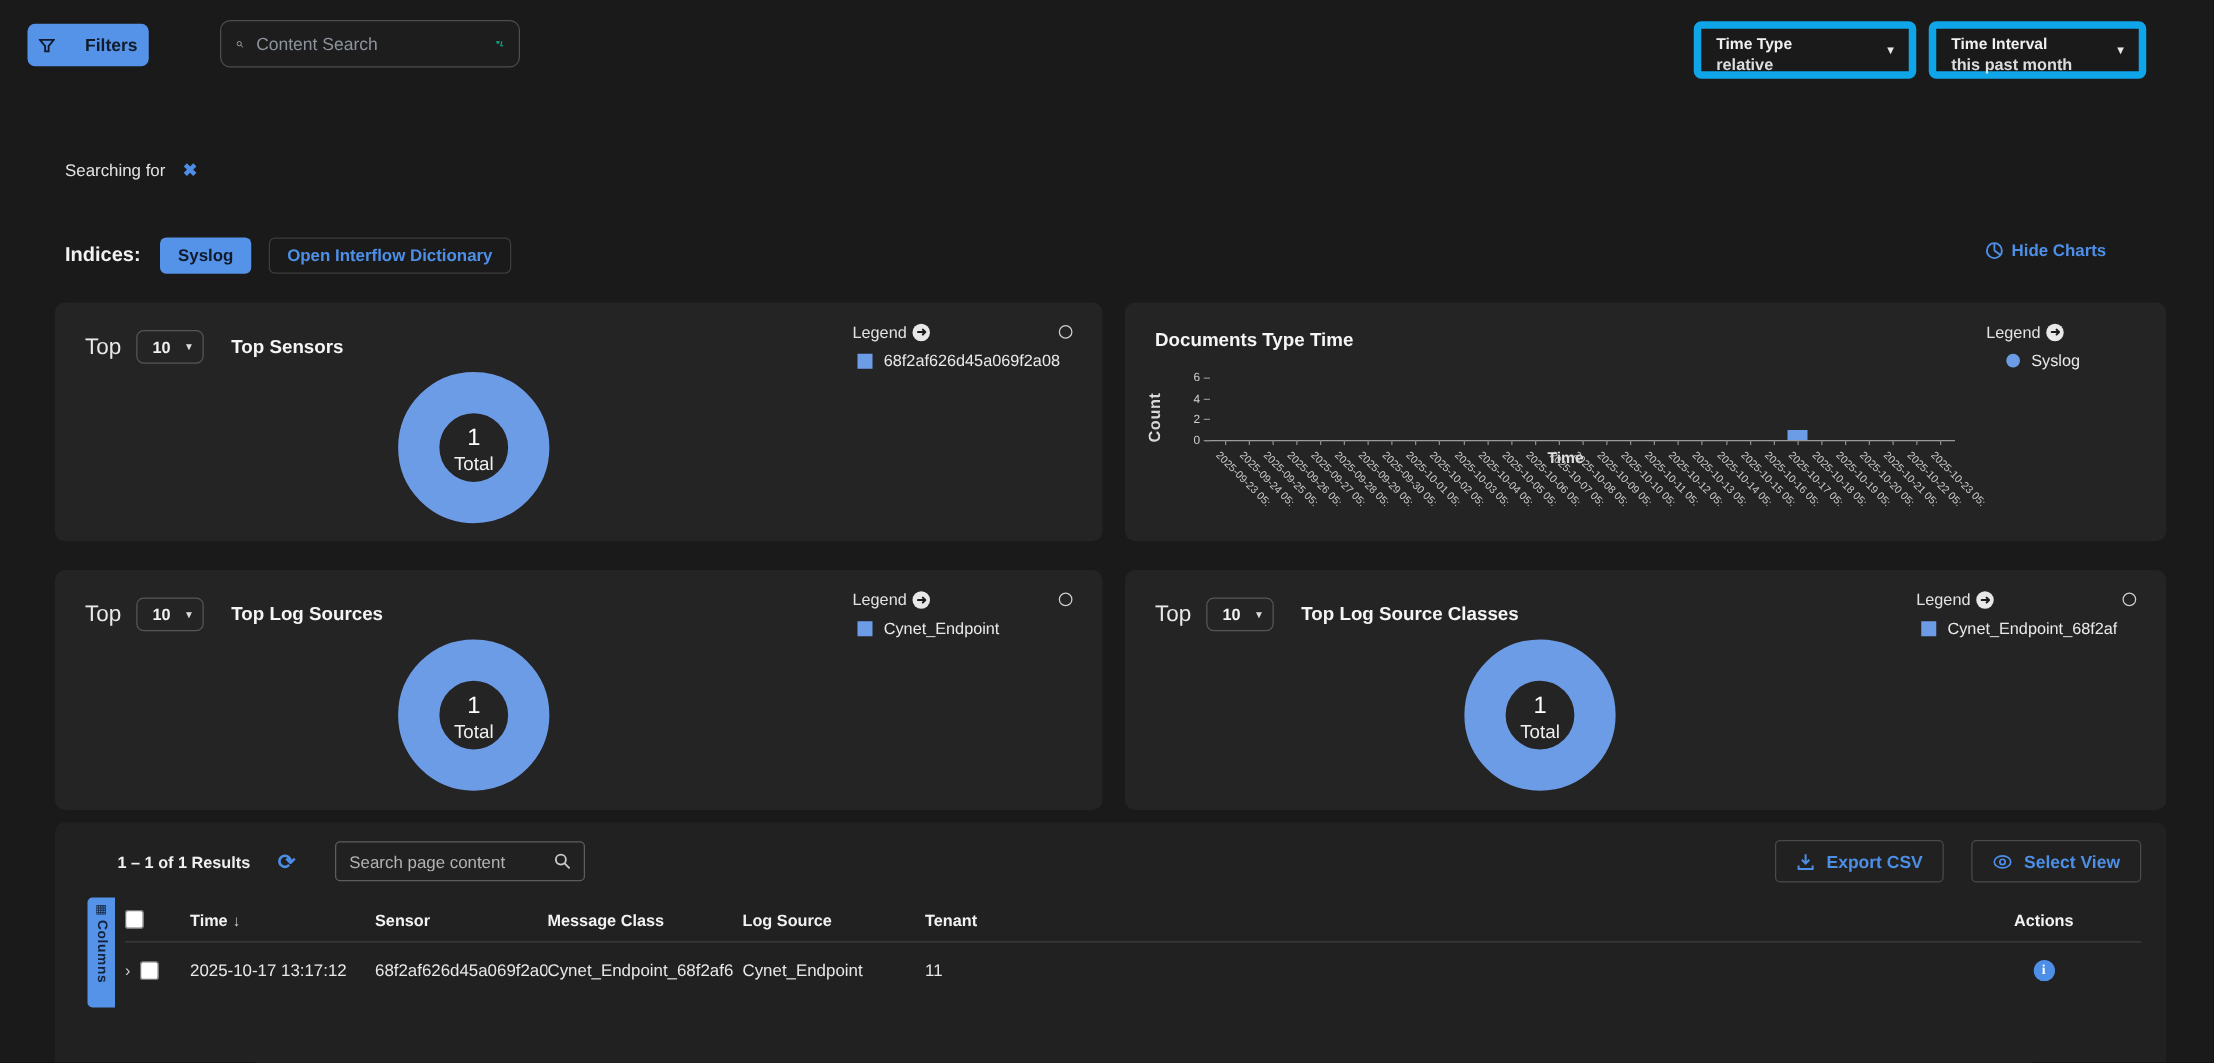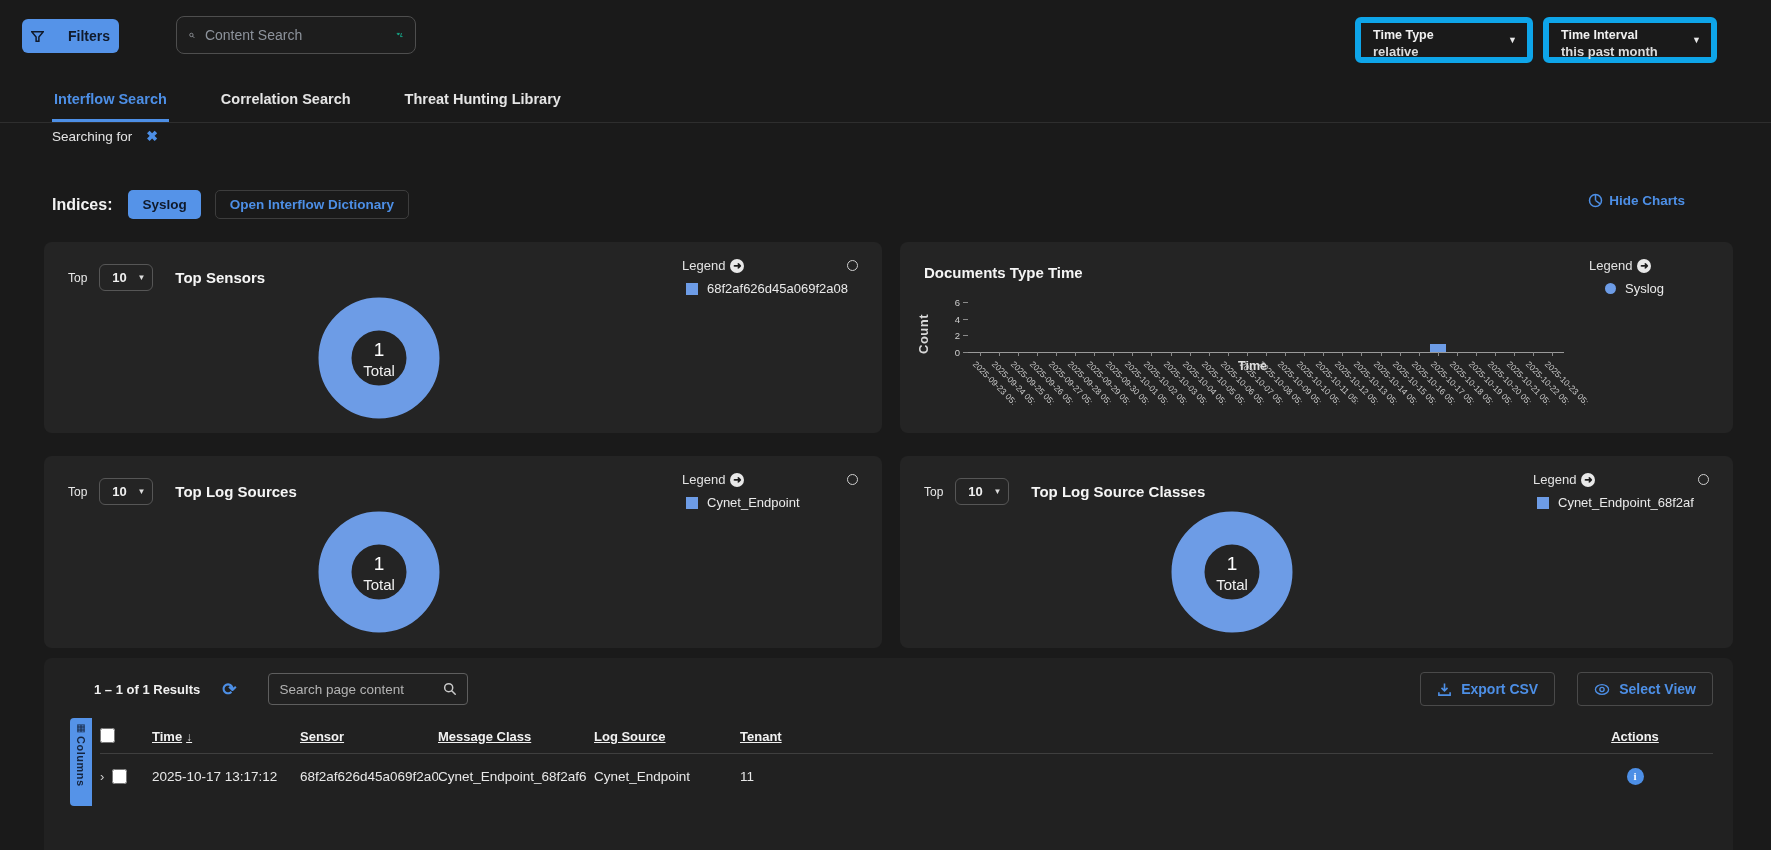--- a/index.html
+++ b/index.html
@@ -42,21 +42,21 @@
   .hide-charts { position:absolute; right:48px; top:3px; display:flex; align-items:center; gap:6px; color:var(--accent);
     font-size:13.5px; font-weight:bold; cursor:pointer; }
 
   
   .panel { position:absolute; background:#242424; border-radius:8px; }
   #panel-sensors   { left:44px;  top:242px; width:838px; height:191px; }
   #panel-documents { left:900px; top:242px; width:833px; height:191px; }
   #panel-logsources{ left:44px;  top:456px; width:838px; height:192px; }
   #panel-classes   { left:900px; top:456px; width:833px; height:192px; }
   .panel-head { display:flex; align-items:center; gap:12px; padding:22px 0 0 24px; }
-  .panel-head .top-word { font-size:12px; color:#e8e8e8; }
+  .panel-head .top-word { font-size:18px; color:#e8e8e8; }
   .mini-select { position:relative; width:54px; height:27px; border:1px solid #565656; border-radius:6px;
     display:flex; align-items:center; padding-left:12px; font-size:13px; font-weight:bold; color:#f0f0f0; cursor:pointer; }
   .mini-select .caret { position:absolute; right:7px; font-size:8px; color:#ddd; }
   .panel-title { font-size:15px; font-weight:bold; color:#f5f5f5; margin-left:10px; }
   .panel-title.solo { padding:22px 0 0 24px; margin:0; }
   .legend-block { position:absolute; top:16px; right:24px; width:176px; }
   .legend-row1 { display:flex; align-items:center; justify-content:space-between; }
   .legend-word { font-size:13px; color:#e2e2e2; display:flex; align-items:center; gap:5px; }
   .legend-arrow { display:inline-flex; width:14px; height:14px; border-radius:50%; background:#e8e8e8; color:#1a1a1a;
     font-size:10px; align-items:center; justify-content:center; font-weight:bold; }
@@ -96,21 +96,21 @@
     color:var(--accent); font-size:14px; font-weight:bold; display:flex; align-items:center; gap:9px; cursor:pointer; font-family:inherit; }
   .ghost-btn + .ghost-btn { margin-left:22px; }
 
   .columns-tab { position:absolute; left:26px; top:60px; width:22px; height:88px; background:var(--btn-blue);
     border-radius:4px 0 0 4px; display:flex; flex-direction:column; align-items:center; padding-top:5px; gap:3px; cursor:pointer; }
   .columns-tab .grid-ic { font-size:10px; color:#14233d; line-height:1; }
   .columns-tab .vtxt { writing-mode:vertical-rl; font-size:11px; font-weight:bold; color:#14233d; letter-spacing:.5px; }
 
   .tbl { position:absolute; left:56px; top:62px; right:20px; }
   .trow { display:grid; grid-template-columns:52px 148px 138px 156px 146px 825px 140px 1fr; align-items:center; }
-  .trow.head { height:34px; border-bottom:1px solid #3f3f3f; font-size:13px; font-weight:bold; color:#f2f2f2;text-decoration:underline; }
+  .trow.head { height:34px; border-bottom:1px solid #3f3f3f; font-size:13px; font-weight:bold; color:#f2f2f2; }
   .trow.body { height:44px; font-size:13.5px; color:#e8e8e8; }
   .cell { white-space:nowrap; overflow:hidden; padding-right:10px; }
   .cell.center { text-align:center; padding-right:0; }
   .chk { width:15px; height:15px; accent-color:#555; background:transparent; cursor:pointer; }
   .expand-cell { display:flex; align-items:center; gap:8px; }
   .expander { color:#cfcfcf; font-size:13px; cursor:pointer; }
   .sort-arrow { font-size:12px; color:#cfcfcf; margin-left:4px; }
   .info-ic { display:inline-flex; width:17px; height:17px; border-radius:50%; background:var(--accent); color:#fff;
     font-size:11px; font-weight:bold; align-items:center; justify-content:center; cursor:pointer; font-family:"Liberation Serif", serif; }
 
@@ -144,25 +144,20 @@
     <div class="lbl">Time Type</div>
     <div class="val">relative</div>
     <span class="caret">▼</span>
   </div>
   <div class="top-select" id="time-interval">
     <div class="lbl">Time Interval</div>
     <div class="val">this past month</div>
     <span class="caret">▼</span>
   </div>
 
-  <div class="tabs">
-    <div class="tab active">Interflow Search</div>
-    <div class="tab">Correlation Search</div>
-    <div class="tab">Threat Hunting Library</div>
-  </div>
 
   <div class="query-row">
     <span>Searching for</span>
     <span class="query-clear">✖</span>
   </div>
 
   <div class="indices-row">
     <span class="indices-label">Indices:</span>
     <button class="index-btn">Syslog</button>
     <button class="dict-btn">Open Interflow Dictionary</button>

